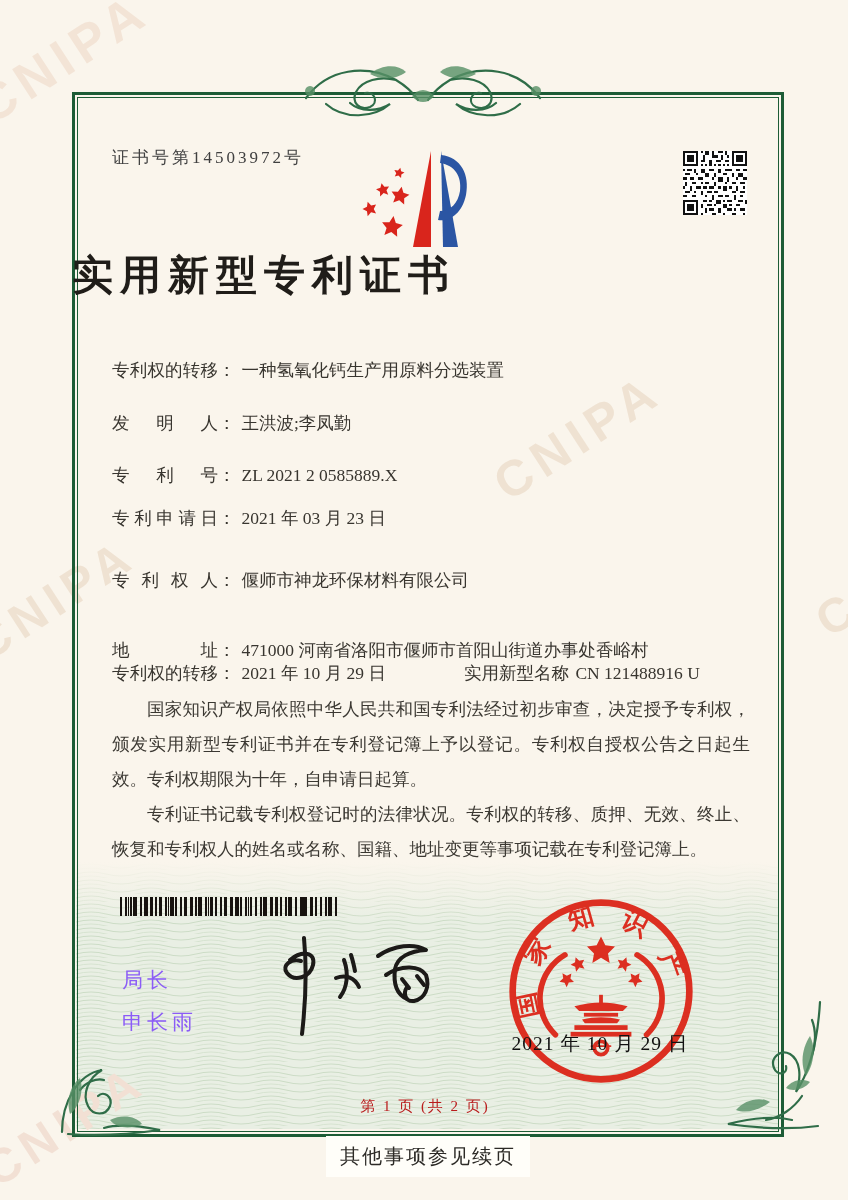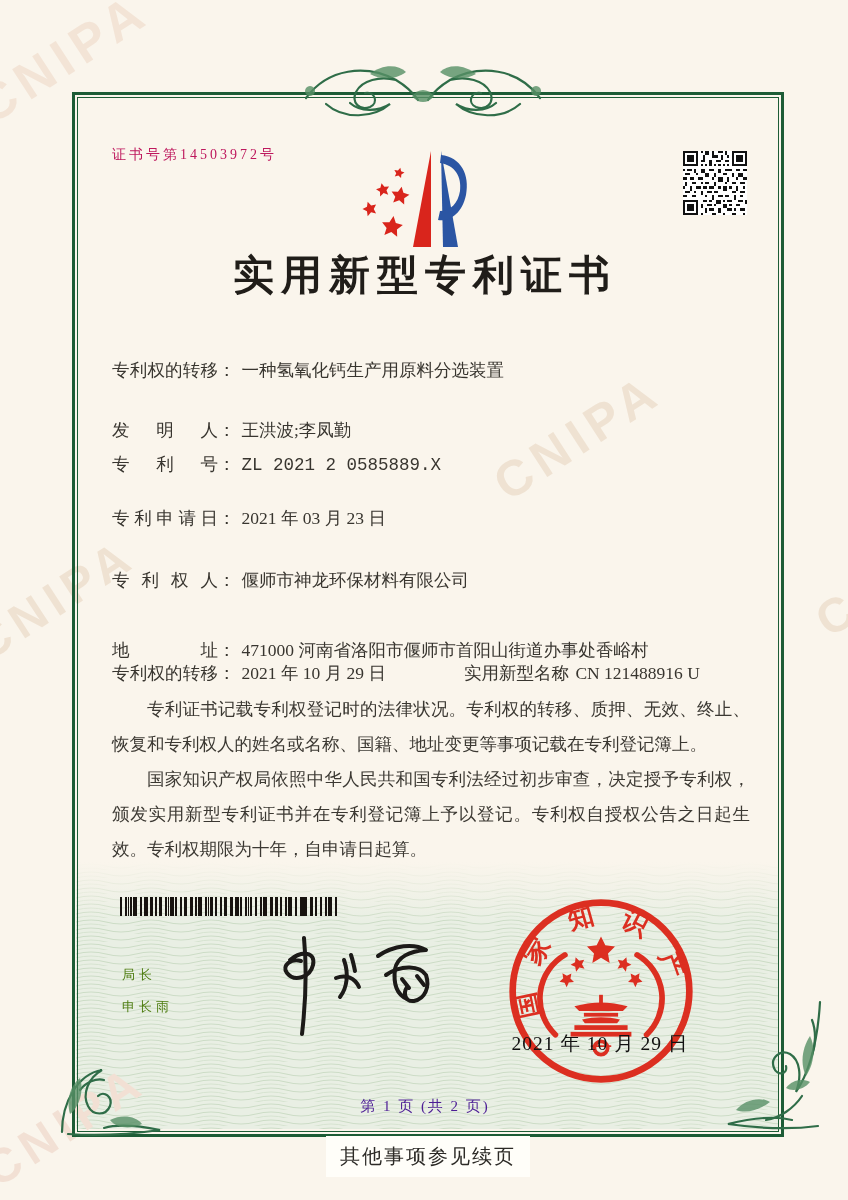--- a/index.html
+++ b/index.html
@@ -23,25 +23,25 @@
             background:linear-gradient(#faf5ec,rgba(250,245,236,0));}
 
   
   .frame{position:absolute;left:72px;top:92px;width:706px;height:1039px;
          border:3px solid #1d5c36;z-index:5;pointer-events:none;}
   .frame-inner{position:absolute;inset:2px;border:1px solid #1d5c36;}
 
   .flourish{position:absolute;z-index:6;pointer-events:none;}
 
   
-  .cert-no{position:absolute;left:112px;top:146px;font-size:14px;letter-spacing:3px;
-           color:#be185d;z-index:10;}
+  .cert-no{position:absolute;left:112px;top:146px;font-size:17px;letter-spacing:3px;
+           color:#404040;z-index:10;}
   .logo{position:absolute;left:360px;top:147px;z-index:10;}
   .qr{position:absolute;left:683px;top:151px;z-index:10;}
-  .title{position:absolute;left:72px;top:248px;width:706px;text-align:center;
+  .title{position:absolute;left:72px;top:248px;width:706px;text-align:left;
          font-size:41px;font-weight:bold;letter-spacing:7px;color:#201d19;z-index:10;}
 
   
   .fields{position:absolute;left:112px;top:350px;width:640px;z-index:10;}
   .frow{position:absolute;left:0;font-size:17.5px;color:#38352f;white-space:nowrap;}
   .flabel{display:inline-block;width:106px;text-align:justify;text-align-last:justify;}
   .fvalue{margin-left:6px;margin-top:25px;}
   .auth2{margin-left:78px;}
   .auth2 .flabel{width:88px;}
 
@@ -49,29 +49,29 @@
   .paras{position:absolute;left:112px;top:692px;width:638px;z-index:10;
          font-size:17.5px;line-height:35px;color:#3b3832;text-align:justify;}
   .paras p{margin:0;text-indent:2em;}
 
   
   .barcode{position:absolute;left:120px;top:897px;width:218px;height:19px;z-index:10;
     background:
       repeating-linear-gradient(90deg,#17130f 0 2px,rgba(0,0,0,0) 2px 5px),
       repeating-linear-gradient(90deg,#17130f 0 1px,rgba(0,0,0,0) 1px 8px),
       repeating-linear-gradient(90deg,#17130f 0 2px,rgba(0,0,0,0) 2px 13px);}
-  .director{position:absolute;left:122px;top:966px;z-index:10;font-size:13px;
-            color:#4d7c0f;letter-spacing:4px;}
+  .director{position:absolute;left:122px;top:966px;z-index:10;font-size:21px;
+            color:#8b5cf6;letter-spacing:4px;}
   .director div{margin-bottom:14px;}
   .signature{position:absolute;left:252px;top:930px;z-index:11;}
   .seal{position:absolute;left:506px;top:896px;z-index:12;opacity:.95;}
   .seal-date{position:absolute;left:505px;top:1030px;width:190px;text-align:center;
              font-size:19.5px;letter-spacing:1px;color:#111;z-index:13;white-space:nowrap;}
   .page-no{position:absolute;left:72px;top:1097px;width:706px;text-align:center;
-           font-size:15px;letter-spacing:2px;color:#4c1d95;z-index:10;}
+           font-size:15px;letter-spacing:2px;color:#b91c1c;z-index:10;}
   .footer-note{position:absolute;left:326px;top:1136px;background:#fffef9;z-index:10;
                padding:7px 14px;font-size:20px;letter-spacing:2px;color:#2c2a26;}
 </style>
 </head>
 <body>
 
 <div class="page">
 
   <span class="wm wm1">CNIPA</span>
   <span class="wm wm2">CNIPA</span>
@@ -186,43 +186,43 @@
                M8,28h1v1h-1z M13,28h2v1h-2z M18,28h1v1h-1z M22,28h2v1h-2z M27,28h1v1h-1z"></path>
     </g>
   </svg>
 
   <div class="title">实用新型专利证书</div>
 
   <div class="fields">
     <div class="frow" style="top:8px;">
       <span class="flabel">专利权的转移</span><span>：</span><span class="fvalue">一种氢氧化钙生产用原料分选装置</span>
     </div>
-    <div class="frow" style="top:68px;">
+    <div class="frow" style="top:61px;">
       <span class="flabel">发明人</span><span>：</span><span class="fvalue">王洪波;李凤勤</span>
     </div>
-    <div class="frow" style="top:102px;font-family:Liberation Mono, monospace;">
+    <div class="frow" style="top:113px;">
       <span class="flabel">专利号</span><span>：</span><span class="fvalue">ZL 2021 2 0585889.X</span>
     </div>
     <div class="frow" style="top:156px;">
       <span class="flabel">专利申请日</span><span>：</span><span class="fvalue">2021 年 03 月 23 日</span>
     </div>
     <div class="frow" style="top:218px;font-family:Liberation Serif, serif;">
       <span class="flabel">专利权人</span><span>：</span><span class="fvalue">偃师市神龙环保材料有限公司</span>
     </div>
     <div class="frow" style="top:288px;">
       <span class="flabel">地址</span><span>：</span><span class="fvalue">471000 河南省洛阳市偃师市首阳山街道办事处香峪村</span>
     </div>
     <div class="frow" style="top:311px;">
       <span class="flabel">专利权的转移</span><span>：</span><span class="fvalue">2021 年 10 月 29 日</span><span class="auth2"><span class="flabel">实用新型名称</span><span>：</span><span class="fvalue">CN 121488916 U</span></span>
     </div>
   </div>
 
   <div class="paras">
+    <p>国家知识产权局依照中华人民共和国专利法经过初步审查，决定授予专利权，颁发实用新型专利证书并在专利登记簿上予以登记。专利权自授权公告之日起生效。专利权期限为十年，自申请日起算。</p>
     <p>专利证书记载专利权登记时的法律状况。专利权的转移、质押、无效、终止、恢复和专利权人的姓名或名称、国籍、地址变更等事项记载在专利登记簿上。</p>
-    <p>国家知识产权局依照中华人民共和国专利法经过初步审查，决定授予专利权，颁发实用新型专利证书并在专利登记簿上予以登记。专利权自授权公告之日起生效。专利权期限为十年，自申请日起算。</p>
   </div>
 
   <div class="barcode"></div>
 
   <div class="director">
     <div>局长</div>
     <div>申长雨</div>
   </div>
 
   <svg class="signature" width="190" height="112" viewBox="0 0 190 112">

